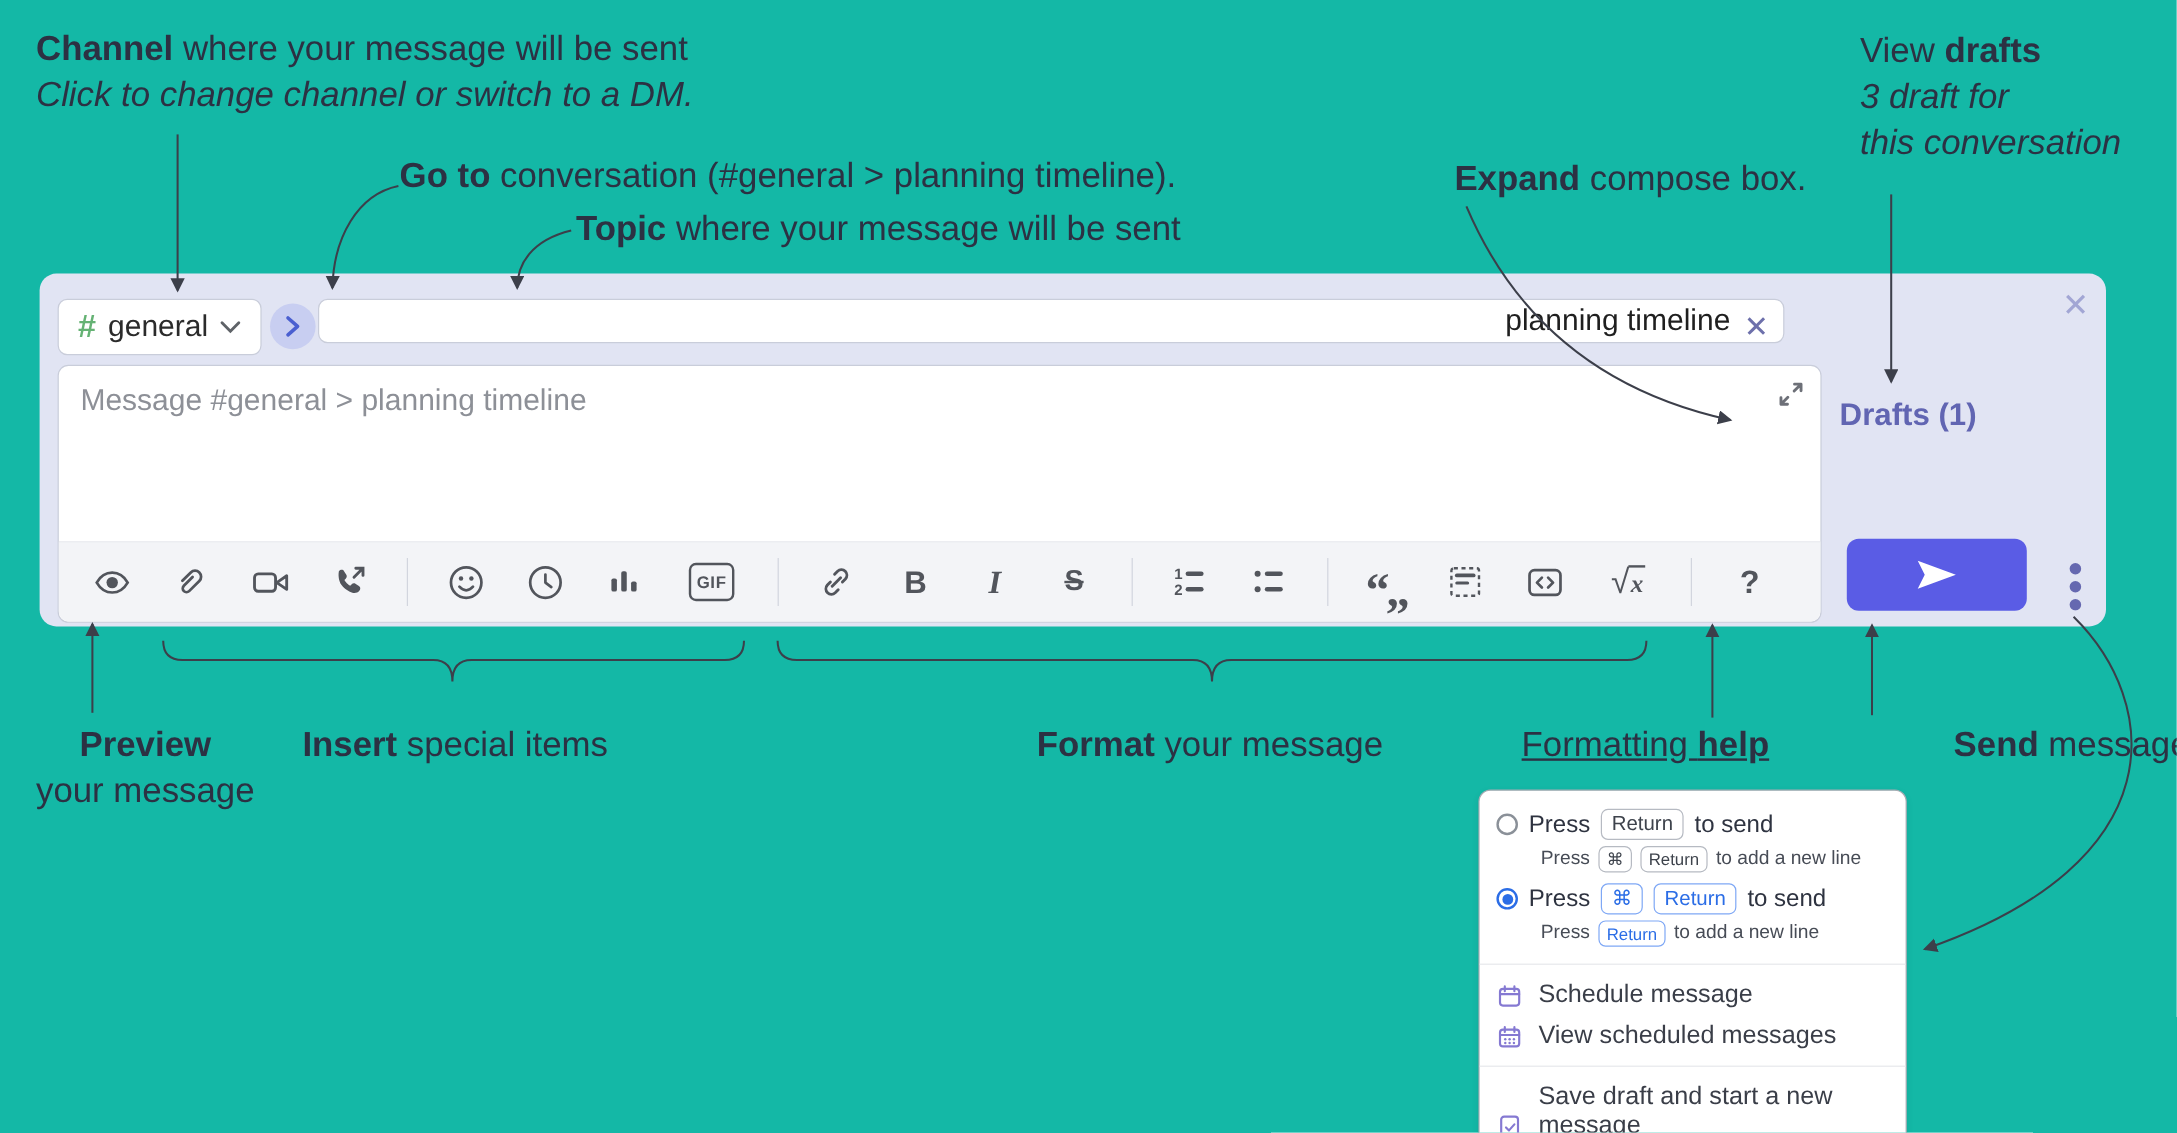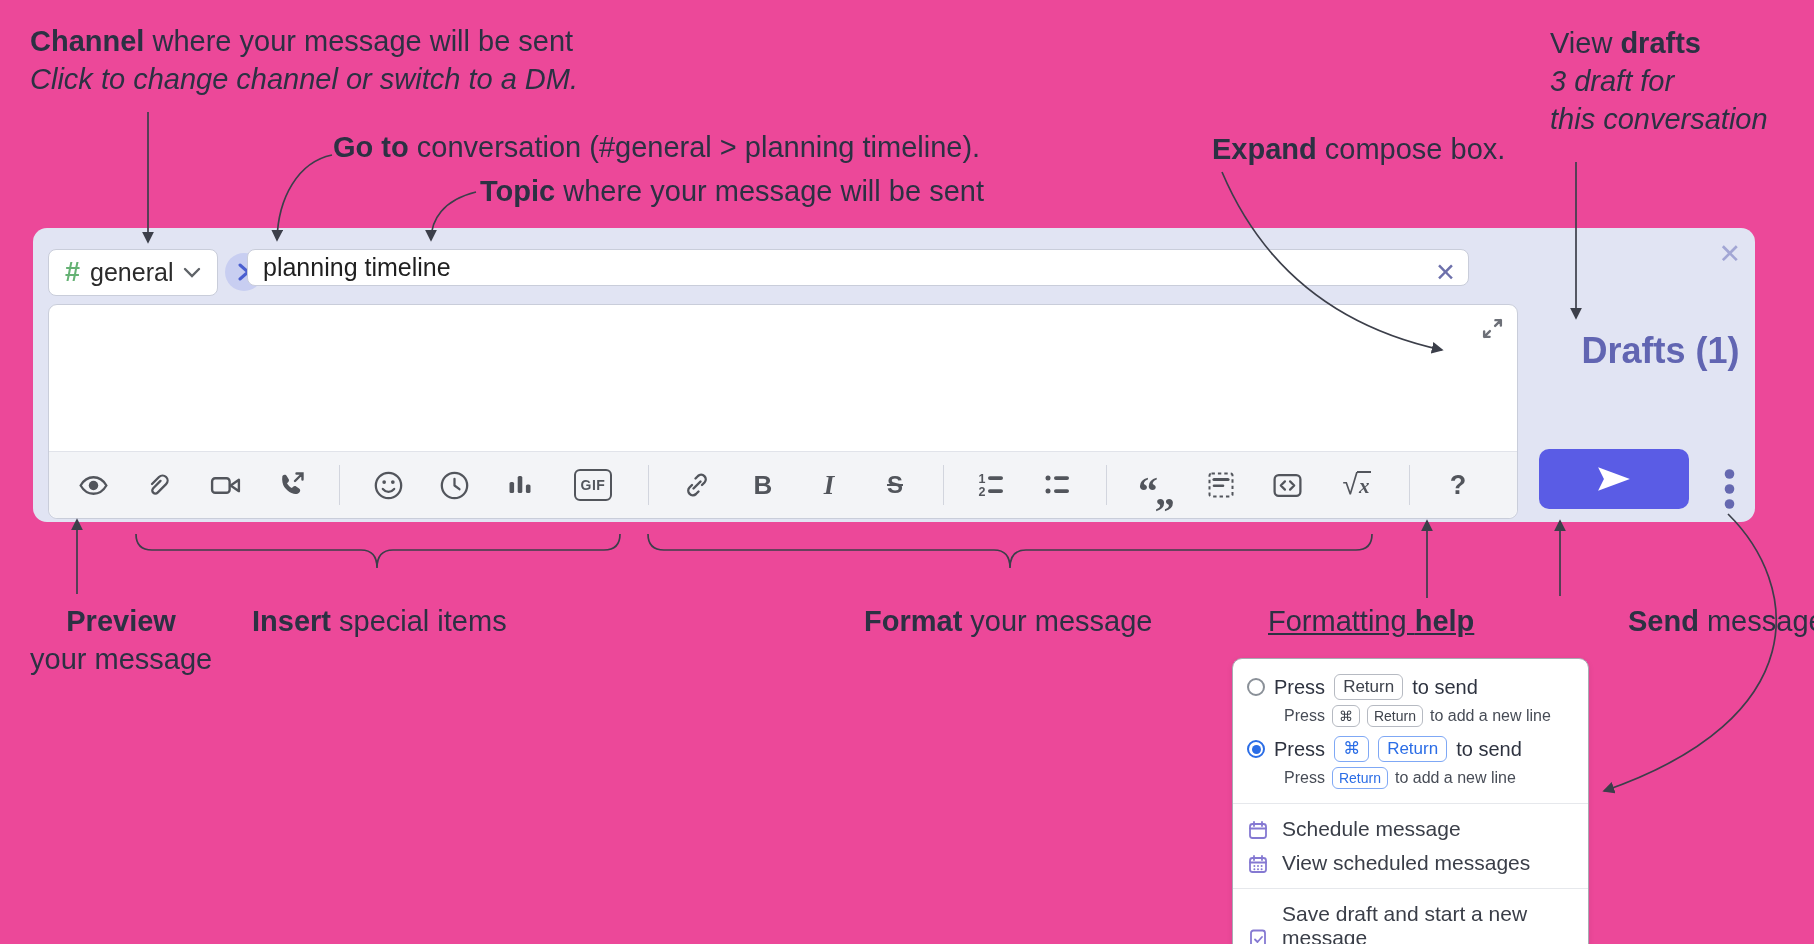--- a/index.html
+++ b/index.html
@@ -1,39 +1,39 @@
 <!DOCTYPE html>
 <html><head>
 <meta charset="utf-8">
 <style>
   html,body{margin:0;padding:0;background:#fff;}
-  #canvas{position:relative;width:1814px;height:944px;background:#ec4899;overflow:hidden;
+  #canvas{position:relative;width:1814px;height:944px;background:#14b8a6;overflow:hidden;
           font-family:"Liberation Sans",sans-serif;color:#2c3143;}
   .note{position:absolute;font-size:29px;color:#2c3143;line-height:38px;white-space:nowrap;}
   .b{font-weight:700;}
   .i{font-style:italic;}
   
   #compose{position:absolute;left:33px;top:228px;width:1722px;height:294px;
            background:#e1e4f3;border-radius:14px;}
   .whitebox{background:#fff;border:1px solid #c9cdda;border-radius:8px;box-sizing:border-box;}
   #channel-btn{position:absolute;left:15px;top:21px;height:47px;display:flex;align-items:center;
                gap:10px;padding:0 16px;cursor:pointer;}
   #channel-hash{color:#65b274;font-weight:700;font-size:27px;line-height:1;}
   #channel-name{font-size:25px;color:#2b2b2b;}
   #goto-btn{position:absolute;left:192px;top:25px;width:38px;height:38px;border-radius:50%;
             background:#c8cef1;display:flex;align-items:center;justify-content:center;}
-  #topic-input{position:absolute;left:214px;top:21px;width:1222px;height:37px;display:flex;
-               align-items:center;padding:0 44px 0 15px;font-size:25px;color:#1f1f1f;}
+  #topic-input{position:absolute;left:232px;top:21px;width:1222px;height:37px;display:flex;
+               align-items:center;padding:0 44px 0 15px;font-size:25px;color:#1f1f1f;justify-content:flex-end;}
   #topic-clear{position:absolute;right:12px;top:8px;font-size:25px;color:#6d70ab;font-weight:400;cursor:pointer;}
   #compose-close{position:absolute;right:14px;top:10px;font-size:27px;color:#a2a6d4;cursor:pointer;}
   #msg-box{position:absolute;left:15px;top:76px;width:1470px;height:215px;border-radius:9px;}
   #msg-placeholder{padding:15px 18px;font-size:25px;color:#8d9097;}
   #expand-btn{position:absolute;right:13px;top:12px;cursor:pointer;}
-  #drafts-link{position:absolute;left:1500px;top:102px;width:255px;text-align:center;
-               font-size:36px;font-weight:600;color:#6165b2;cursor:pointer;}
+  #drafts-link{position:absolute;left:1500px;top:102px;width:255px;
+               font-size:26px;font-weight:600;color:#6165b2;cursor:pointer;}
   
   #toolbar{position:absolute;left:0;right:0;bottom:0;height:66px;background:#f3f4f7;
            border-top:1px solid #e1e3ea;border-radius:0 0 9px 9px;display:flex;
            align-items:center;gap:30px;padding:0 0 0 26px;}
   .tbtn{width:36px;height:40px;display:flex;align-items:center;justify-content:center;
         color:#52555c;flex:0 0 auto;cursor:pointer;}
   .tdiv{width:1px;height:40px;background:#d2d5de;flex:0 0 auto;}
   .tbtn svg{display:block;}
   .gifbox{border:2.2px solid #52555c;border-radius:6px;padding:6px 5px;font-size:14px;
           font-weight:700;letter-spacing:0.5px;color:#52555c;}
@@ -145,20 +145,21 @@
         <path d="M3 2 L11 9 L3 16" fill="none" stroke="#4a5fd0" stroke-width="3" stroke-linecap="round" stroke-linejoin="round"></path>
       </svg>
     </div>
 
     <div id="topic-input" class="whitebox">
       <span>planning timeline</span>
       <span id="topic-clear">✕</span>
     </div>
 
     <div id="msg-box" class="whitebox">
+      <div id="msg-placeholder">Message #general &gt; planning timeline</div>
       <span id="expand-btn">
         <svg width="23" height="23" viewBox="0 0 22 22">
           <path d="M13.5 8.5 L19 3 M13.8 3 H19 V8.2 M8.5 13.5 L3 19 M3 13.8 V19 H8.2" fill="none" stroke="#6d7078" stroke-width="2.3" stroke-linecap="round" stroke-linejoin="round"></path>
         </svg>
       </span>
 
       <div id="toolbar">
         <span class="tbtn">
           <svg width="33" height="33" viewBox="0 0 32 32">
             <path d="M3.5 16c3-5.2 7.4-8 12.5-8s9.5 2.8 12.5 8c-3 5.2-7.4 8-12.5 8S6.5 21.2 3.5 16z" fill="none" stroke="#52555c" stroke-width="2.2"></path>

